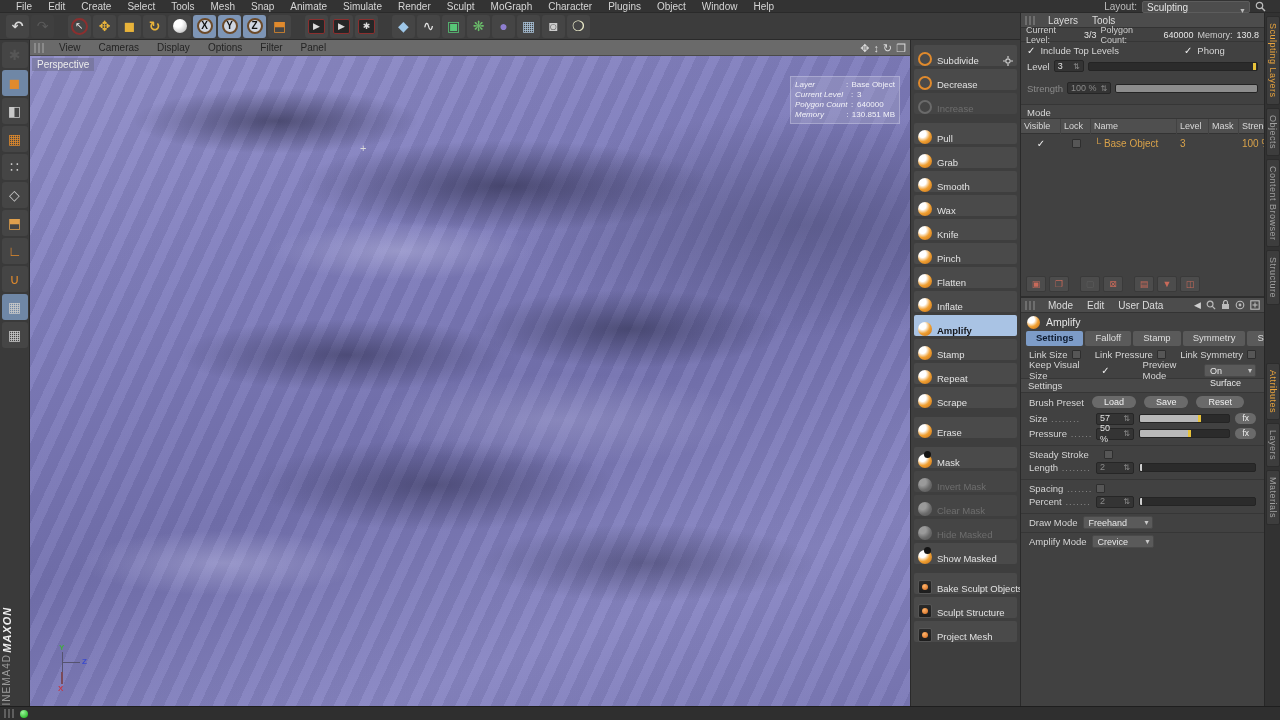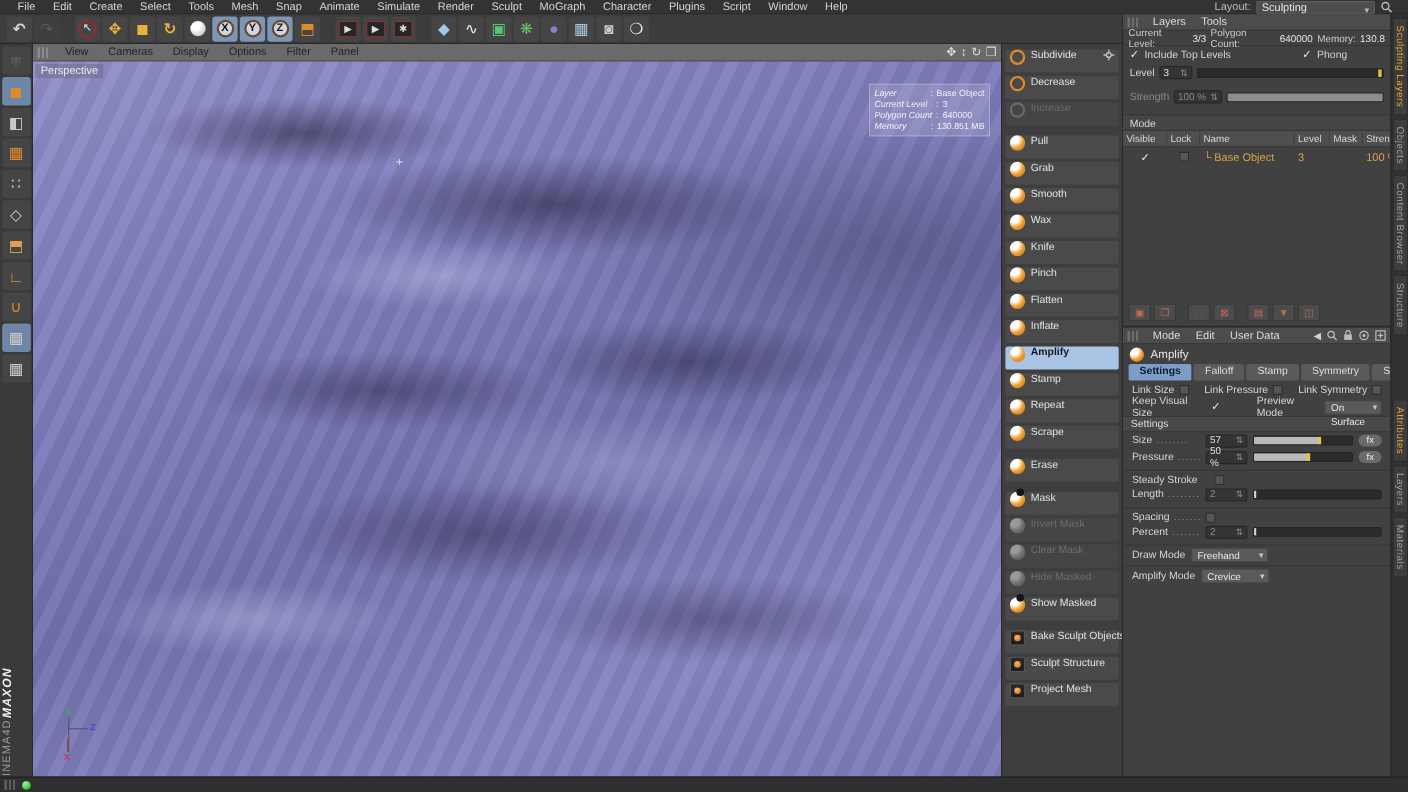--- a/index.html
+++ b/index.html
@@ -103,21 +103,21 @@
   #gizmo .dn { left:13px; top:24px; width:2px; height:12px; background:#7a4a5a; }
   #gizmo .alabel { position:absolute; font-size:8px; font-weight:bold; }
   #gizmo .ly { color:#3fae3f; left:11px; top:-5px; }
   #gizmo .lz { color:#3a4ad0; left:34px; top:9px; }
   #gizmo .lx { color:#c03a4a; left:10px; top:36px; }
 
   
   #sculptbar { position:absolute; left:910px; top:40px; width:110px; height:666px; background:#3e3e3e;
     border-left:1px solid #2a2a2a; padding:5px 3px 0 3px; overflow:hidden; }
   .stool { height:21px; margin-bottom:3px; background:#4a4a4a; border-radius:2px; display:flex;
-    align-items:flex-start; padding:0 4px; gap:5px; position:relative; }
+    align-items:flex-end; padding:0 4px; gap:5px; position:relative; }
   .stool.gap { margin-top:9px; }
   .stool .tlabel { color:#e2e2e2; font-size:9.5px; white-space:nowrap; }
   .stool.selected { background:#a9c3e4; }
   .stool.selected .tlabel { color:#14161a; font-weight:bold; }
   .stool.disabled { background:#454545; }
   .stool.disabled .tlabel { color:#6e6e6e; }
   .tico { width:14px; height:14px; border-radius:50%; flex:0 0 14px;
     background:radial-gradient(circle at 32% 28%, #ffffff 0 26%, #f0a033 55%, #c06a14); }
   .stool.disabled .tico { background:radial-gradient(circle at 32% 28%, #9a9a9a 0 26%, #6a6a6a 60%, #555); }
   .stool[data-icon="wire"] .tico { background:transparent; border:2px solid #e08a2d; border-radius:50%; }
@@ -232,21 +232,21 @@
       <span class="mi" data-name="menu-item">Tools</span>
       <span class="mi" data-name="menu-item">Mesh</span>
       <span class="mi" data-name="menu-item">Snap</span>
       <span class="mi" data-name="menu-item">Animate</span>
       <span class="mi" data-name="menu-item">Simulate</span>
       <span class="mi" data-name="menu-item">Render</span>
       <span class="mi" data-name="menu-item">Sculpt</span>
       <span class="mi" data-name="menu-item">MoGraph</span>
       <span class="mi" data-name="menu-item">Character</span>
       <span class="mi" data-name="menu-item">Plugins</span>
-      <span class="mi" data-name="menu-item">Script</span>
+      <span class="mi" data-name="menu-item">Object</span>
       <span class="mi" data-name="menu-item">Window</span>
       <span class="mi" data-name="menu-item">Help</span>
     </div>
   <div id="layoutbox" data-name="layout-switcher">
     <span class="llabel" data-name="layout-label">Layout:</span>
     <span class="lvalue" data-name="layout-dropdown"><span>Sculpting</span><span class="arr" data-name="chevron-down-icon">▼</span></span>
     <svg class="micon" data-name="search-icon" width="11" height="11" viewBox="0 0 11 11">
         <circle cx="4.5" cy="4.5" r="3.2" fill="none" stroke="#bbb" stroke-width="1.2"></circle>
         <line x1="7" y1="7" x2="10" y2="10" stroke="#bbb" stroke-width="1.4"></line>
       </svg>
@@ -696,20 +696,29 @@
 
       <div id="kvs-row" data-name="keep-visual-size-row">
         <span data-name="keep-visual-size-label">Keep Visual Size</span>
         <span class="check" data-name="keep-visual-size-check">✓</span>
         <span style="margin-left:28px" data-name="preview-mode-label">Preview Mode</span>
         <span class="drop" data-name="preview-mode-dropdown" style="flex:1"><span>On Surface</span></span>
       </div>
 
       <div id="settings-label" data-name="settings-section-label">Settings</div>
 
+      <div id="preset-row" data-name="brush-preset-row">
+        <span data-name="brush-preset-label">Brush Preset</span>
+        <span id="preset-btns" style="display:flex;gap:8px;">
+
+        <span class="pillbtn" data-name="load-preset-button">Load</span>
+            <span class="pillbtn" data-name="save-preset-button">Save</span>
+            <span class="pillbtn" data-name="reset-preset-button">Reset</span>
+          </span>
+      </div>
 
       <div class="prow" data-name="size-row">
         <span class="plabel dots" data-name="size-label">Size</span>
         <span class="vbox" data-name="size-input">
             <span>57</span>
             <span class="st">⇅</span>
           </span>
         <div class="slider" data-name="size-slider">
             <div class="fill" style="width: 68%;"></div>
           </div>

